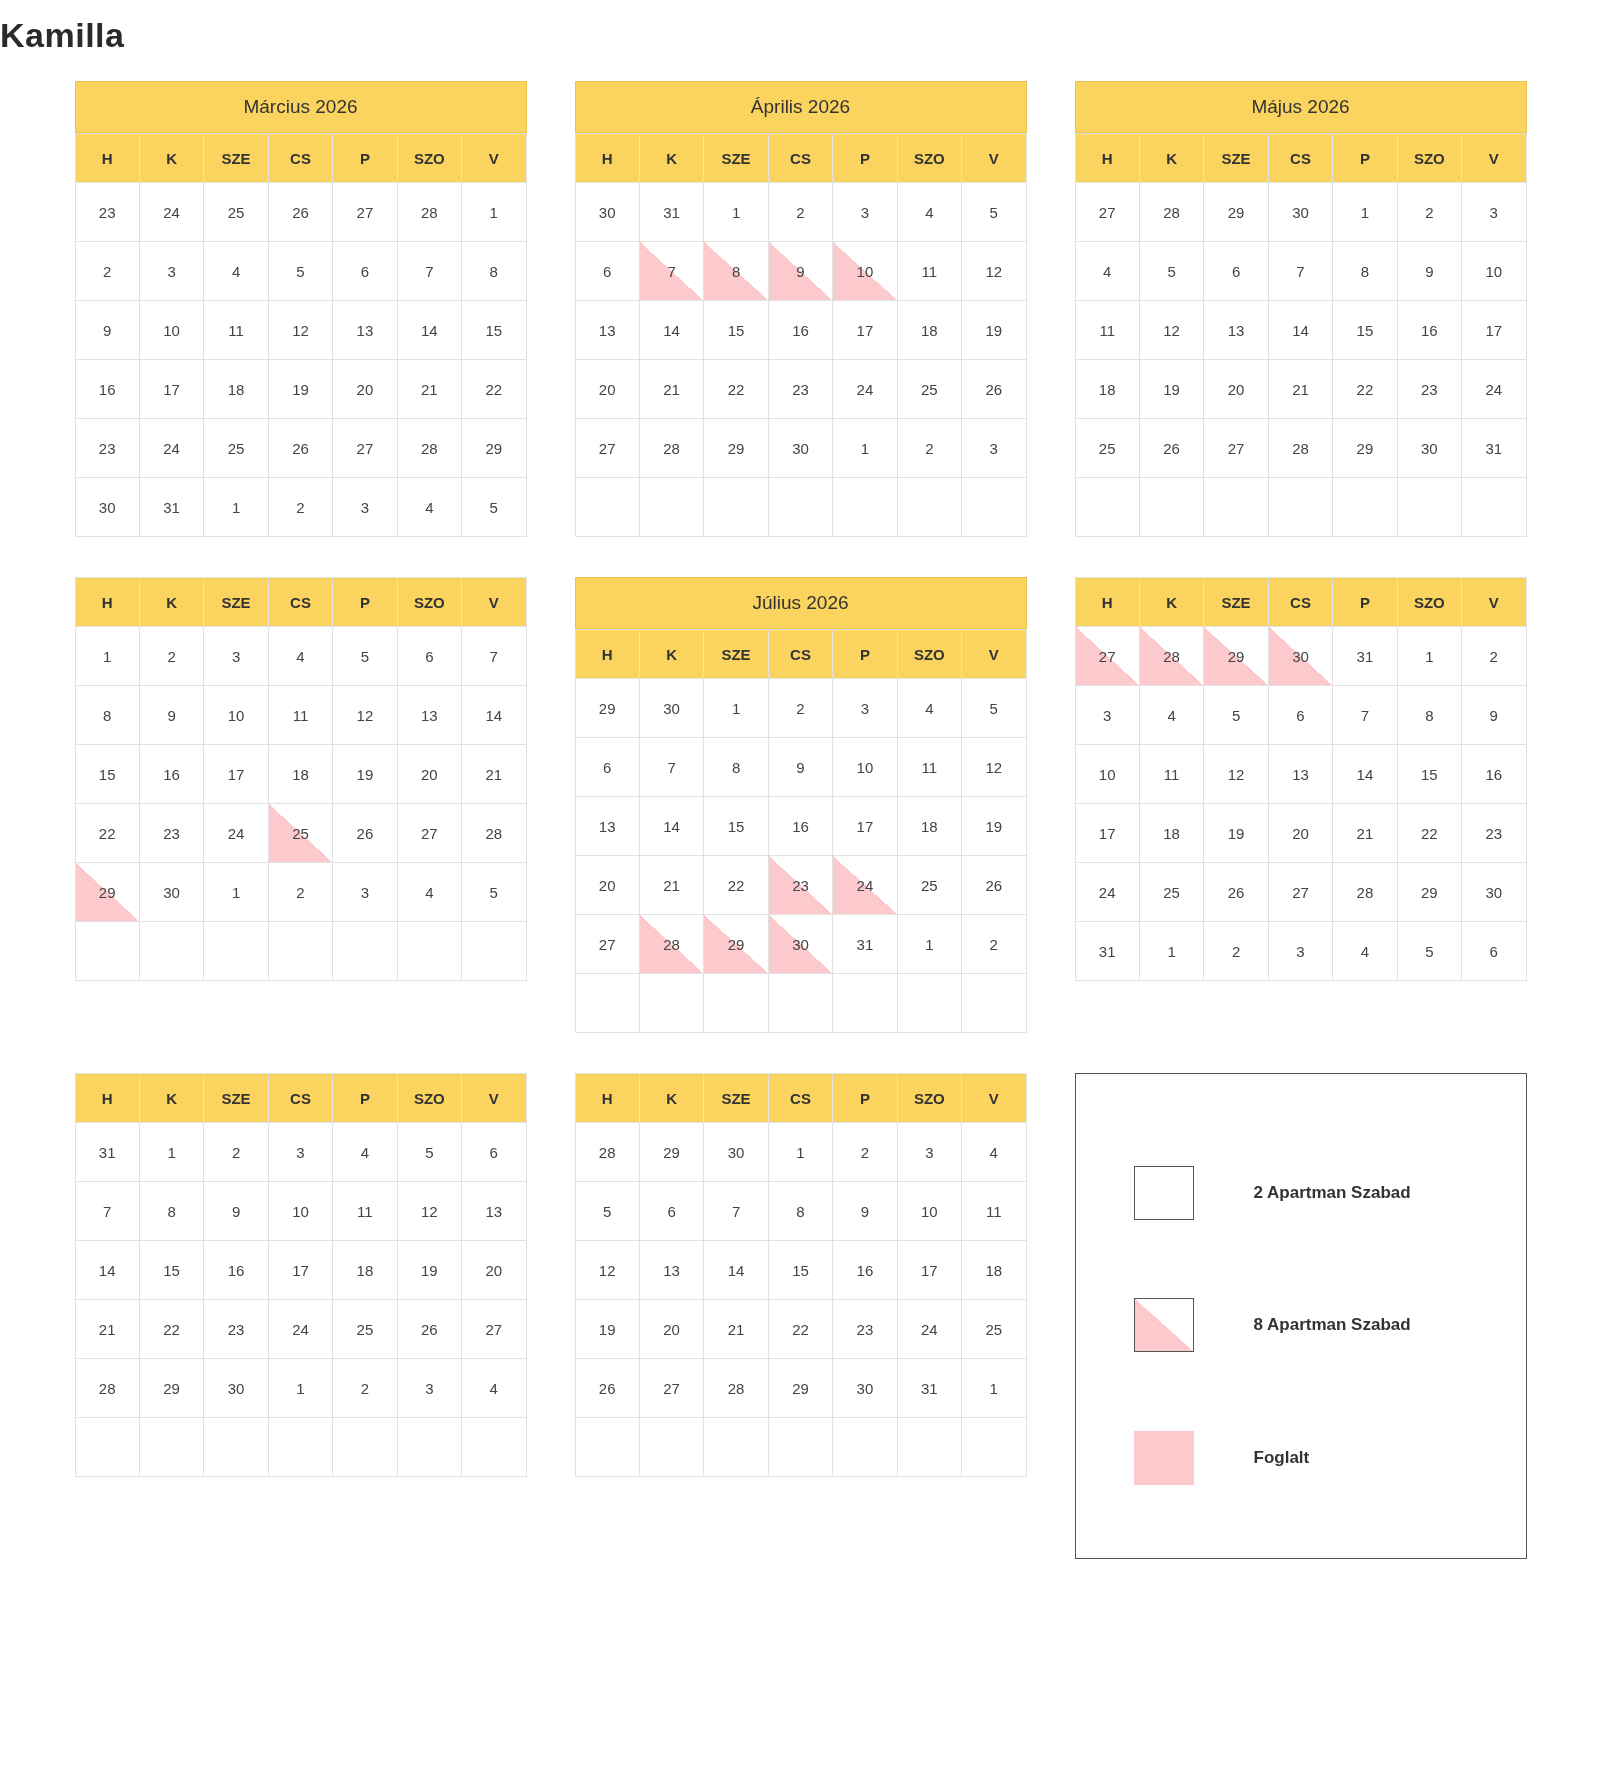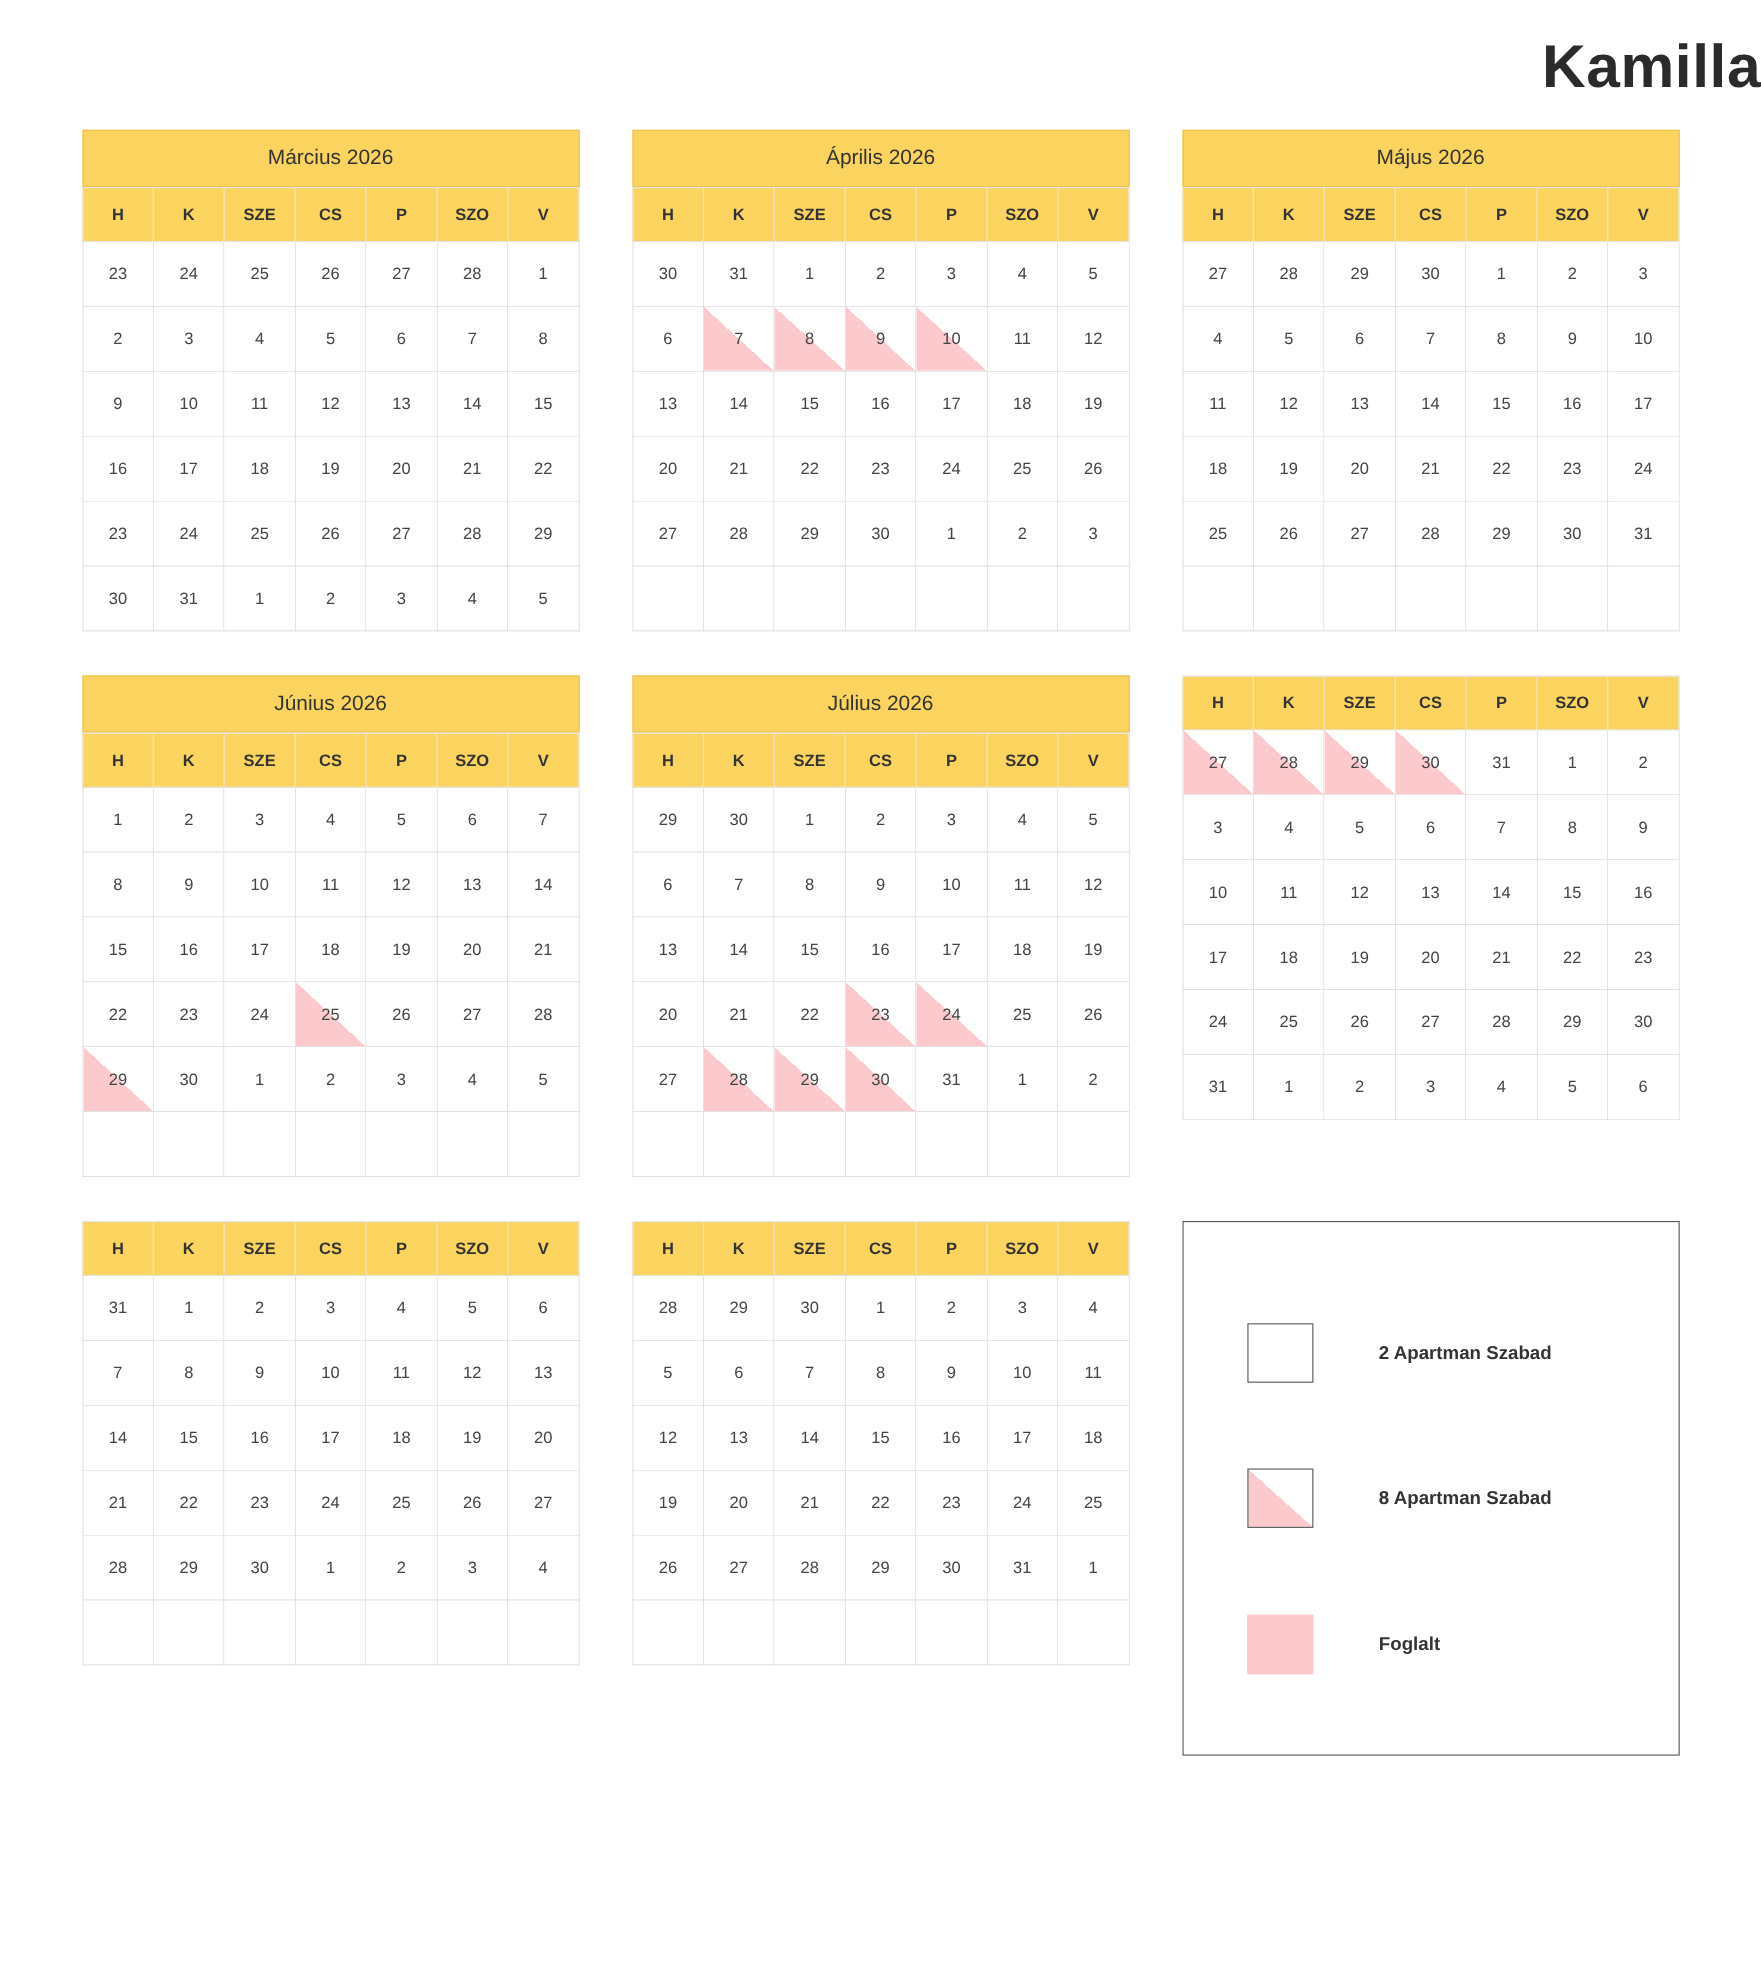--- a/index.html
+++ b/index.html
@@ -6,25 +6,25 @@
     margin: 0;
     padding: 0;
     background: #ffffff;
   }
   body {
     width: 1601px;
     font-family: "Liberation Sans", sans-serif;
     color: #333333;
   }
   #page-title {
-    text-align: right;
-    font-size: 55px;
+    text-align: left;
+    font-size: 34px;
     font-weight: bold;
     color: #2b2b2b;
-    margin: 28px 0 26px 0;
+    margin: 16px 0 26px 0;
     letter-spacing: 0.5px;
   }
   .calendar-grid {
     display: grid;
     grid-template-columns: repeat(3, 452px);
     justify-content: center;
     column-gap: 48px;
     row-gap: 40px;
     padding: 0 0 40px 0;
   }
@@ -344,21 +344,20 @@
             <td class="empty"></td>
             <td class="empty"></td>
             <td class="empty"></td>
             <td class="empty"></td>
             <td class="empty"></td>
           </tr>
         </tbody>
       </table>
     </div>
     <div class="month">
-      <div class="month-title">Június 2026</div>
       <table class="cal">
         <thead>
           <tr>
             <th>H</th>
             <th>K</th>
             <th>SZE</th>
             <th>CS</th>
             <th>P</th>
             <th>SZO</th>
             <th>V</th>

